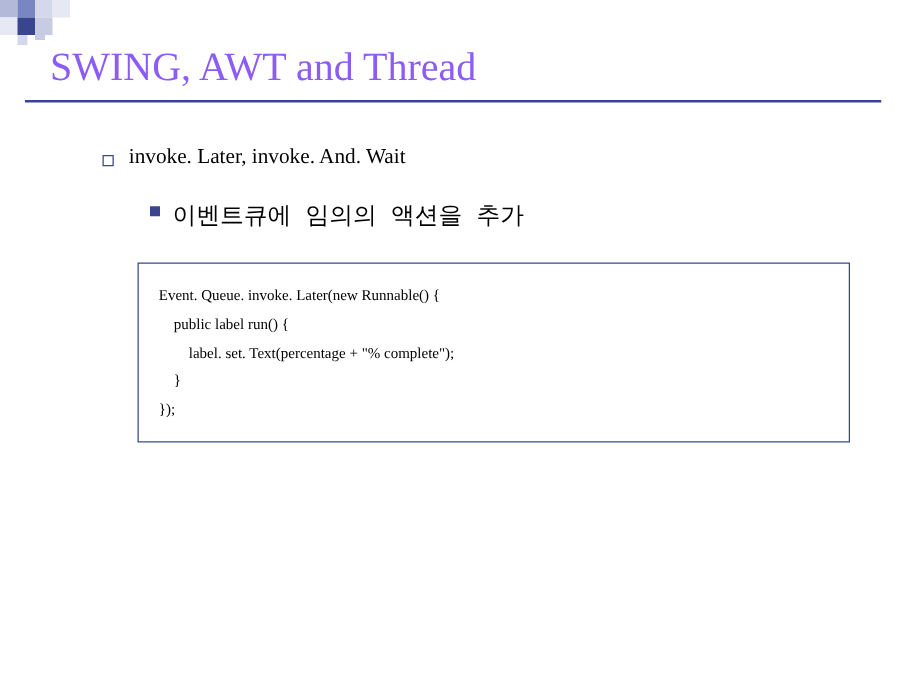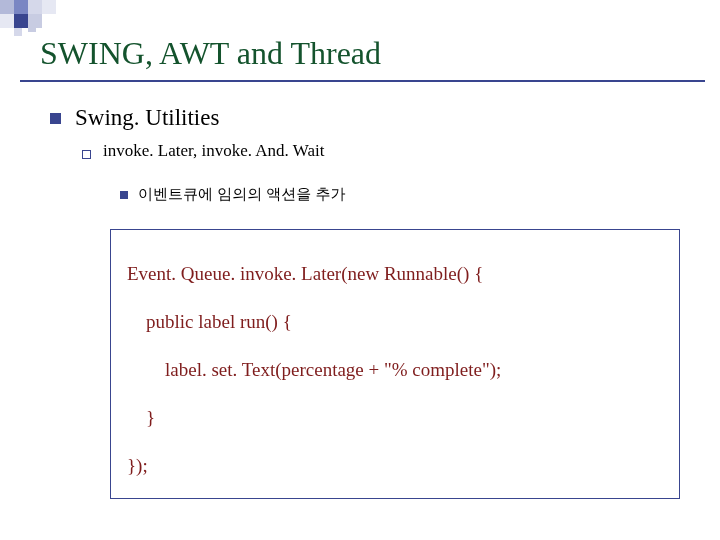--- a/index.html
+++ b/index.html
@@ -31,21 +31,21 @@
   .sq7 { left: 28px; top: 14px; width: 14px; height: 14px; background: #c8cce2; }
   .sq8 { left: 14px; top: 28px; width: 8px; height: 8px; background: #d5d8ea; }
   .sq9 { left: 28px; top: 24px; width: 8px; height: 8px; background: #c8cce2; }
 
   .slide-title {
     position: absolute;
     top: 35px;
     left: 40px;
     right: 24px;
     font-size: 32px;
-    color: #14532d;
+    color: #8b5cf6;
     font-weight: normal;
   }
   .title-underline {
     position: absolute;
     top: 80px;
     left: 20px;
     right: 15px;
     height: 2px;
     background: #39458f;
   }
@@ -100,38 +100,37 @@
     font-size: 17px;
     color: #000;
   }
   .lvl3-row {
     margin-left: 70px;
     display: flex;
     align-items: flex-start;
     margin-top: 8px;
   }
   .lvl3-text {
-    font-size: 15px;
+    font-size: 19px;
     color: #000;
-    font-family: Liberation Sans, sans-serif;
+    font-family: Liberation Mono, monospace;
   }
   .code-box {
     border: 1.5px solid #39458f;
     margin-left: 60px;
     margin-right: 0;
     margin-top: 25px;
     padding: 14px 16px 14px 16px;
     width: 570px;
   }
   .code-line {
-    font-size: 19px;
-    color: #7f1d1d;
+    font-size: 12px;
+    color: #000000;
     line-height: 1.9;
     white-space: pre;
-    margin-top: 12px;
   }
   .timer-row {
     display: flex;
     align-items: flex-start;
     margin-top: 28px;
   }
 </style>
 </head>
 <body>
 
@@ -145,24 +144,20 @@
   <div class="sq sq7"></div>
   <div class="sq sq8"></div>
   <div class="sq sq9"></div>
 </div>
 
 <div class="slide-title">SWING, AWT and Thread</div>
 <div class="title-underline"></div>
 
 <div class="content">
 
-  <div class="bullet-row">
-    <div class="bullet-sq-dark"></div>
-    <div class="lvl1-text">Swing. Utilities</div>
-  </div>
 
   <div class="lvl2-row">
     <div class="bullet-sq-hollow"></div>
     <div class="lvl2-text">invoke. Later, invoke. And. Wait</div>
   </div>
 
   <div class="lvl3-row">
     <div class="bullet-sq-small"></div>
     <div class="lvl3-text">이벤트큐에 임의의 액션을 추가</div>
   </div>

